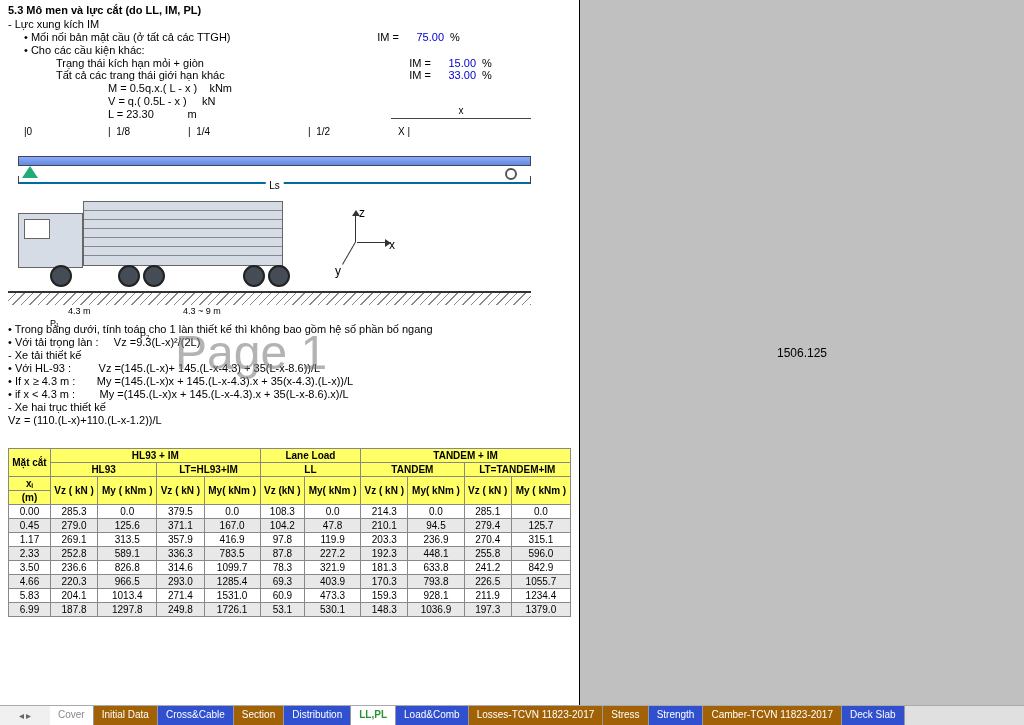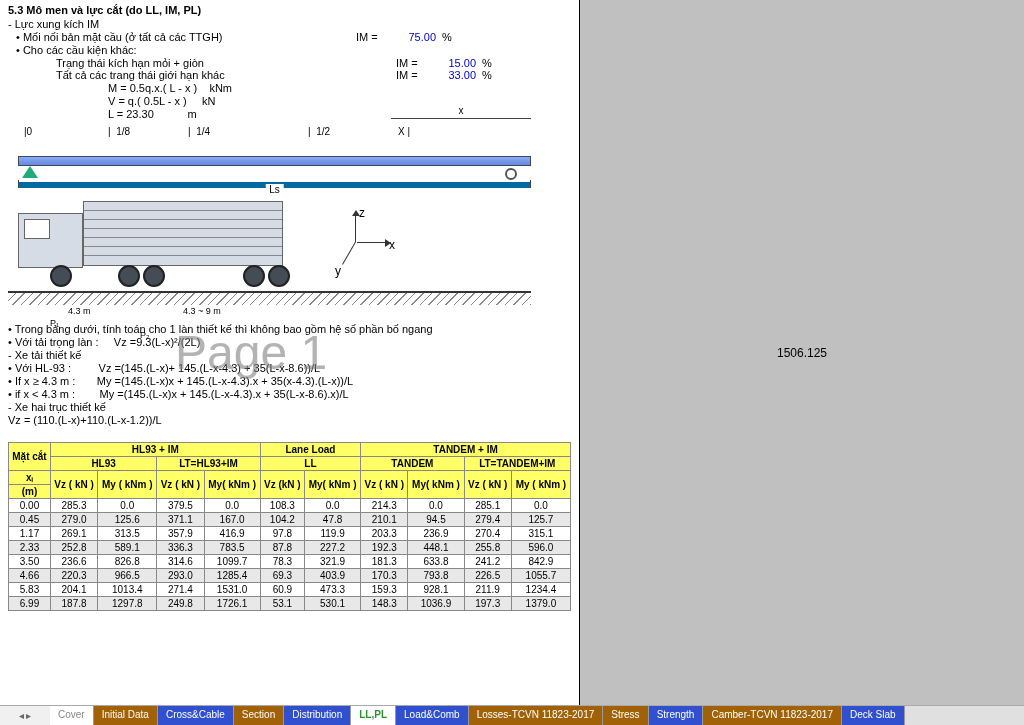--- a/index.html
+++ b/index.html
@@ -4,35 +4,35 @@
 <style>
 * { box-sizing: border-box; margin: 0; padding: 0; }
 body { font-family: Arial, sans-serif; font-size: 11px; width: 1024px; height: 725px; overflow: hidden; background: #fff; position: relative; }
 .main-container { display: flex; width: 100%; height: 705px; }
 .left-panel { width: 580px; height: 100%; border-right: 1px solid #000; overflow: hidden; position: relative; }
 .right-panel { flex: 1; background: #c0c0c0; position: relative; display: flex; align-items: center; justify-content: center; }
 .right-value { font-size: 12px; color: #000; }
 .content { padding: 4px 8px; font-size: 11px; }
 .section-title { font-weight: bold; margin-bottom: 2px; }
 .line { margin: 1px 0; }
-.indent1 { margin-left: 8px; }
+.indent1 { margin-left: 16px; }
 .indent2 { margin-left: 48px; }
 .im-row { display: flex; }
 .im-label { flex: 0 0 340px; }
-.im-eq { width: 35px; }
+.im-eq { width: 35px; text-align: right; }
 .im-val { color: #0000cc; width: 45px; text-align: right; }
 .im-pct { margin-left: 6px; }
 .formula-row { margin-left: 100px; }
 .diagram { height: 195px; position: relative; margin-top: 6px; }
 .beam-ruler { position: absolute; top: 0; left: 10px; right: 40px; height: 30px; }
 .tick-label { position: absolute; font-size: 10px; top: 0; }
 .beam { position: absolute; top: 30px; left: 10px; right: 40px; height: 10px; background: linear-gradient(#88aaff,#6688dd); border: 1px solid #445; }
 .support-tri { position: absolute; width: 0; height: 0; border-left: 8px solid transparent; border-right: 8px solid transparent; border-bottom: 12px solid #2a7; top: 40px; }
 .support-roll { position: absolute; width: 12px; height: 12px; border: 2px solid #555; border-radius: 50%; top: 42px; }
-.ls-dim { position: absolute; top: 56px; left: 10px; right: 40px; height: 14px; border-top: 6px solid #0369a1; }
+.ls-dim { position: absolute; top: 56px; left: 10px; right: 40px; height: 14px; border-top: 2px solid #0369a1; }
 .ls-up { position: absolute; width: 1px; height: 8px; background: #444; top: -8px; }
 .ls-text { position: absolute; left: 50%; transform: translateX(-50%); top: -4px; background: #fff; padding: 0 4px; font-size: 10px; }
 .x-bracket { position: absolute; top: -8px; right: 40px; width: 140px; height: 14px; border-top: 1px solid #444; }
 .x-bracket span { position: absolute; left: 50%; transform: translateX(-50%); top: -14px; font-size: 10px; background: #fff; padding: 0 3px; }
 .truck { position: absolute; top: 75px; left: 10px; }
 .cab { width: 65px; height: 55px; background: #d5dce5; border: 1px solid #666; position: absolute; top: 12px; left: 0; }
 .cab-window { position: absolute; width: 26px; height: 20px; background: #fff; border: 1px solid #666; top: 5px; left: 5px; }
 .trailer { width: 200px; height: 65px; background: #d5dce5; border: 1px solid #666; position: absolute; left: 65px; top: 0; }
 .trailer-line { height: 1px; background: #888; margin-top: 8px; }
 .wheel { width: 22px; height: 22px; border-radius: 50%; background: #444c55; border: 2px solid #222; position: absolute; top: 64px; }
@@ -47,21 +47,21 @@
 .axis .xx::after { content: ''; position: absolute; right: -4px; top: -3px; border-top: 4px solid transparent; border-bottom: 4px solid transparent; border-left: 6px solid #333; }
 .axis .y { position: absolute; top: 58px; left: 2px; }
 .axis .yy { position: absolute; top: 36px; left: 22px; width: 1px; height: 26px; background: #333; transform: rotate(30deg); transform-origin: top; }
 .dim-small { position: absolute; top: 180px; font-size: 9px; }
 .page-watermark { position: absolute; font-size: 48px; color: rgba(128,128,128,0.6); left: 175px; top: 325px; font-family: Liberation Sans, sans-serif; pointer-events: none; }
 
 .notes { font-size: 11px; margin-top: 2px; }
 .notes .line { margin: 1px 0; }
 .formula-indent { margin-left: 100px; }
 
-.data-table { width: 100%; border-collapse: collapse; font-size: 10px; margin-top: 16px; }
+.data-table { width: 100%; border-collapse: collapse; font-size: 10px; margin-top: 22px; }
 .data-table th, .data-table td { border: 1px solid #888; padding: 1px 2px; text-align: center; }
 .hdr-yellow { background: #ffff66; font-weight: bold; }
 .hdr-yellow-sm { background: #ffff66; }
 .row-gray { background: #e8e8e8; }
 
 .tab-bar { position: absolute; bottom: 0; left: 0; right: 0; height: 20px; display: flex; background: #e8e8e8; border-top: 1px solid #aaa; font-size: 10px; }
 .tab { padding: 3px 8px; border-right: 1px solid #999; cursor: pointer; white-space: nowrap; }
 .tab-nav { width: 50px; background: #f0f0f0; display: flex; align-items: center; justify-content: center; gap: 2px; }
 .tab-nav span { color: #666; cursor: pointer; }
 .tab-white { background: #fff; color: #888; }

